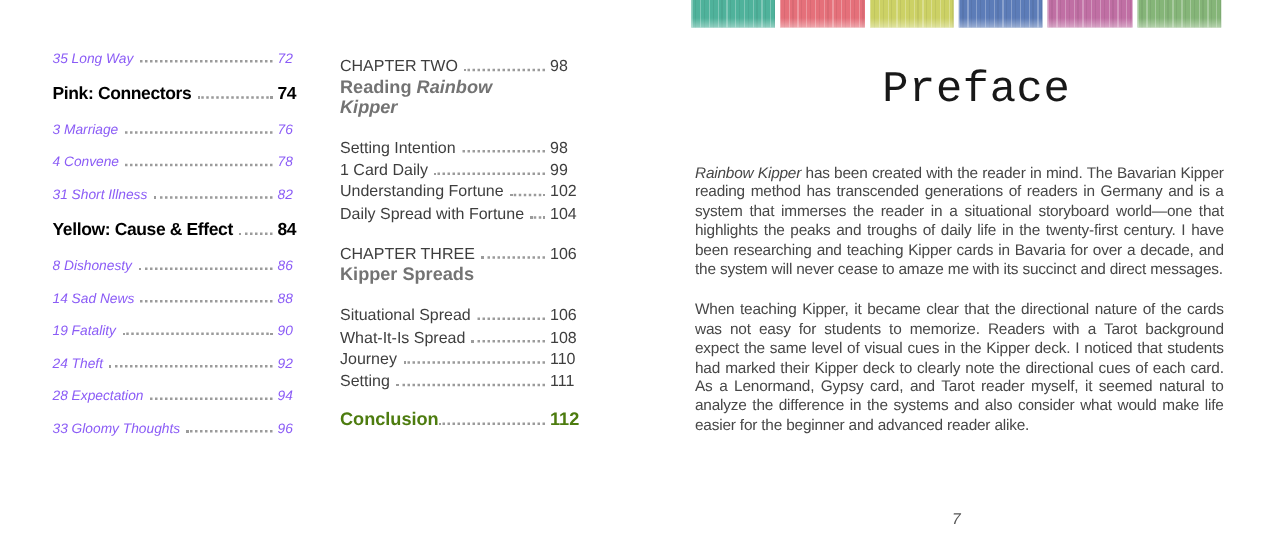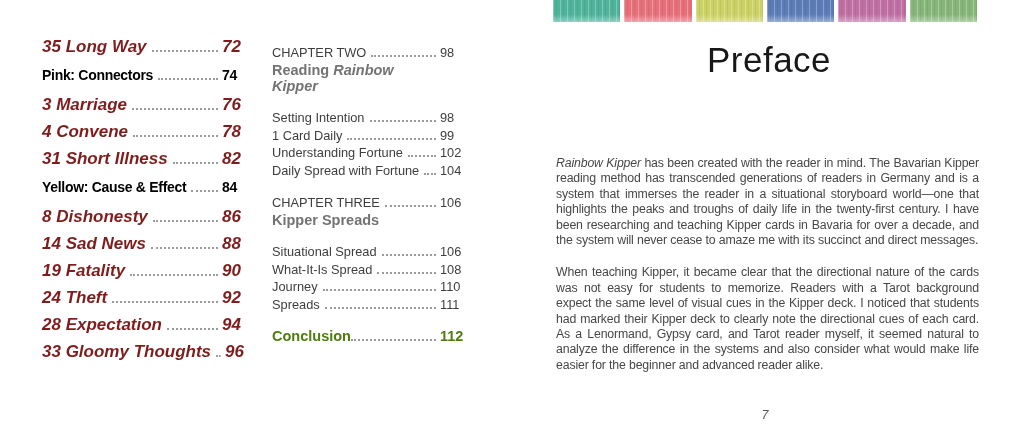--- a/index.html
+++ b/index.html
@@ -20,24 +20,23 @@
   .toc-label { white-space: nowrap; }
   .leader {
     flex: 1 1 auto; min-width: 5px;
     border-bottom: 2px dotted #9b9b9b;
     margin: 0 4px 3px 5px;
   }
   .toc-page { min-width: 20px; white-space: nowrap; }
 
   .toc-col1 .entry {
     font-style: italic;
-    font-size: 17px; line-height: 14px;
-    color: #7f1d1d;
+    font-size: 11px; line-height: 14px;
+    color: #8b5cf6;
     margin-bottom: 12px;
-    font-weight: bold;
   }
   .toc-col1 .section {
     font-weight: bold;
     font-size: 14px; line-height: 17px;
     letter-spacing: -0.3px;
     color: #000000;
     margin: 7px 0 14px 0;
   }
   .toc-col1 .section .leader { border-bottom-color: #9b9b9b; }
 
@@ -72,31 +71,31 @@
       linear-gradient(180deg, rgba(255,255,255,0) 65%, rgba(255,255,255,0.38) 100%),
       repeating-linear-gradient(90deg,
         rgba(255,255,255,0.28) 0 1px,
         rgba(255,255,255,0) 1px 3px,
         rgba(0,0,0,0.06) 3px 4px,
         rgba(255,255,255,0) 4px 7px);
   }
 
   .preface-title {
     position: absolute; left: 553px; top: 36px;
-    width: 424px; margin: 4px;
+    width: 424px; margin: 16px;
     text-align: center;
-    font-family: Liberation Sans, sans-serif;
+    font-family: Liberation Mono, monospace;
     font-weight: 400;
     font-size: 35px;
     letter-spacing: 0.5px;
     color: #181818;
   }
 
   .preface-body {
-    position: absolute; left: 556px; top: 156px;
+    position: absolute; left: 556px; top: 131px;
     width: 423px;
     font-size: 12.3px;
     line-height: 15.4px;
     letter-spacing: -0.15px;
     color: #474747;
     text-align: justify;
   }
   .preface-body p { margin: 0 0 17px 0; }
   .preface-body .lead-italic { font-style: italic; }
 
@@ -225,21 +224,21 @@
           <span class="toc-label">What-It-Is Spread</span>
           <span class="leader"></span>
           <span class="toc-page">108</span>
         </div>
         <div class="toc-row c2row">
           <span class="toc-label">Journey</span>
           <span class="leader"></span>
           <span class="toc-page">110</span>
         </div>
         <div class="toc-row c2row">
-          <span class="toc-label">Spreads</span>
+          <span class="toc-label">Setting</span>
           <span class="leader"></span>
           <span class="toc-page">111</span>
         </div>
       </div>
       <div class="group conclusion">
         <div class="toc-row c2row">
           <span class="toc-label">Conclusion</span>
           <span class="leader"></span>
           <span class="toc-page">112</span>
         </div>

